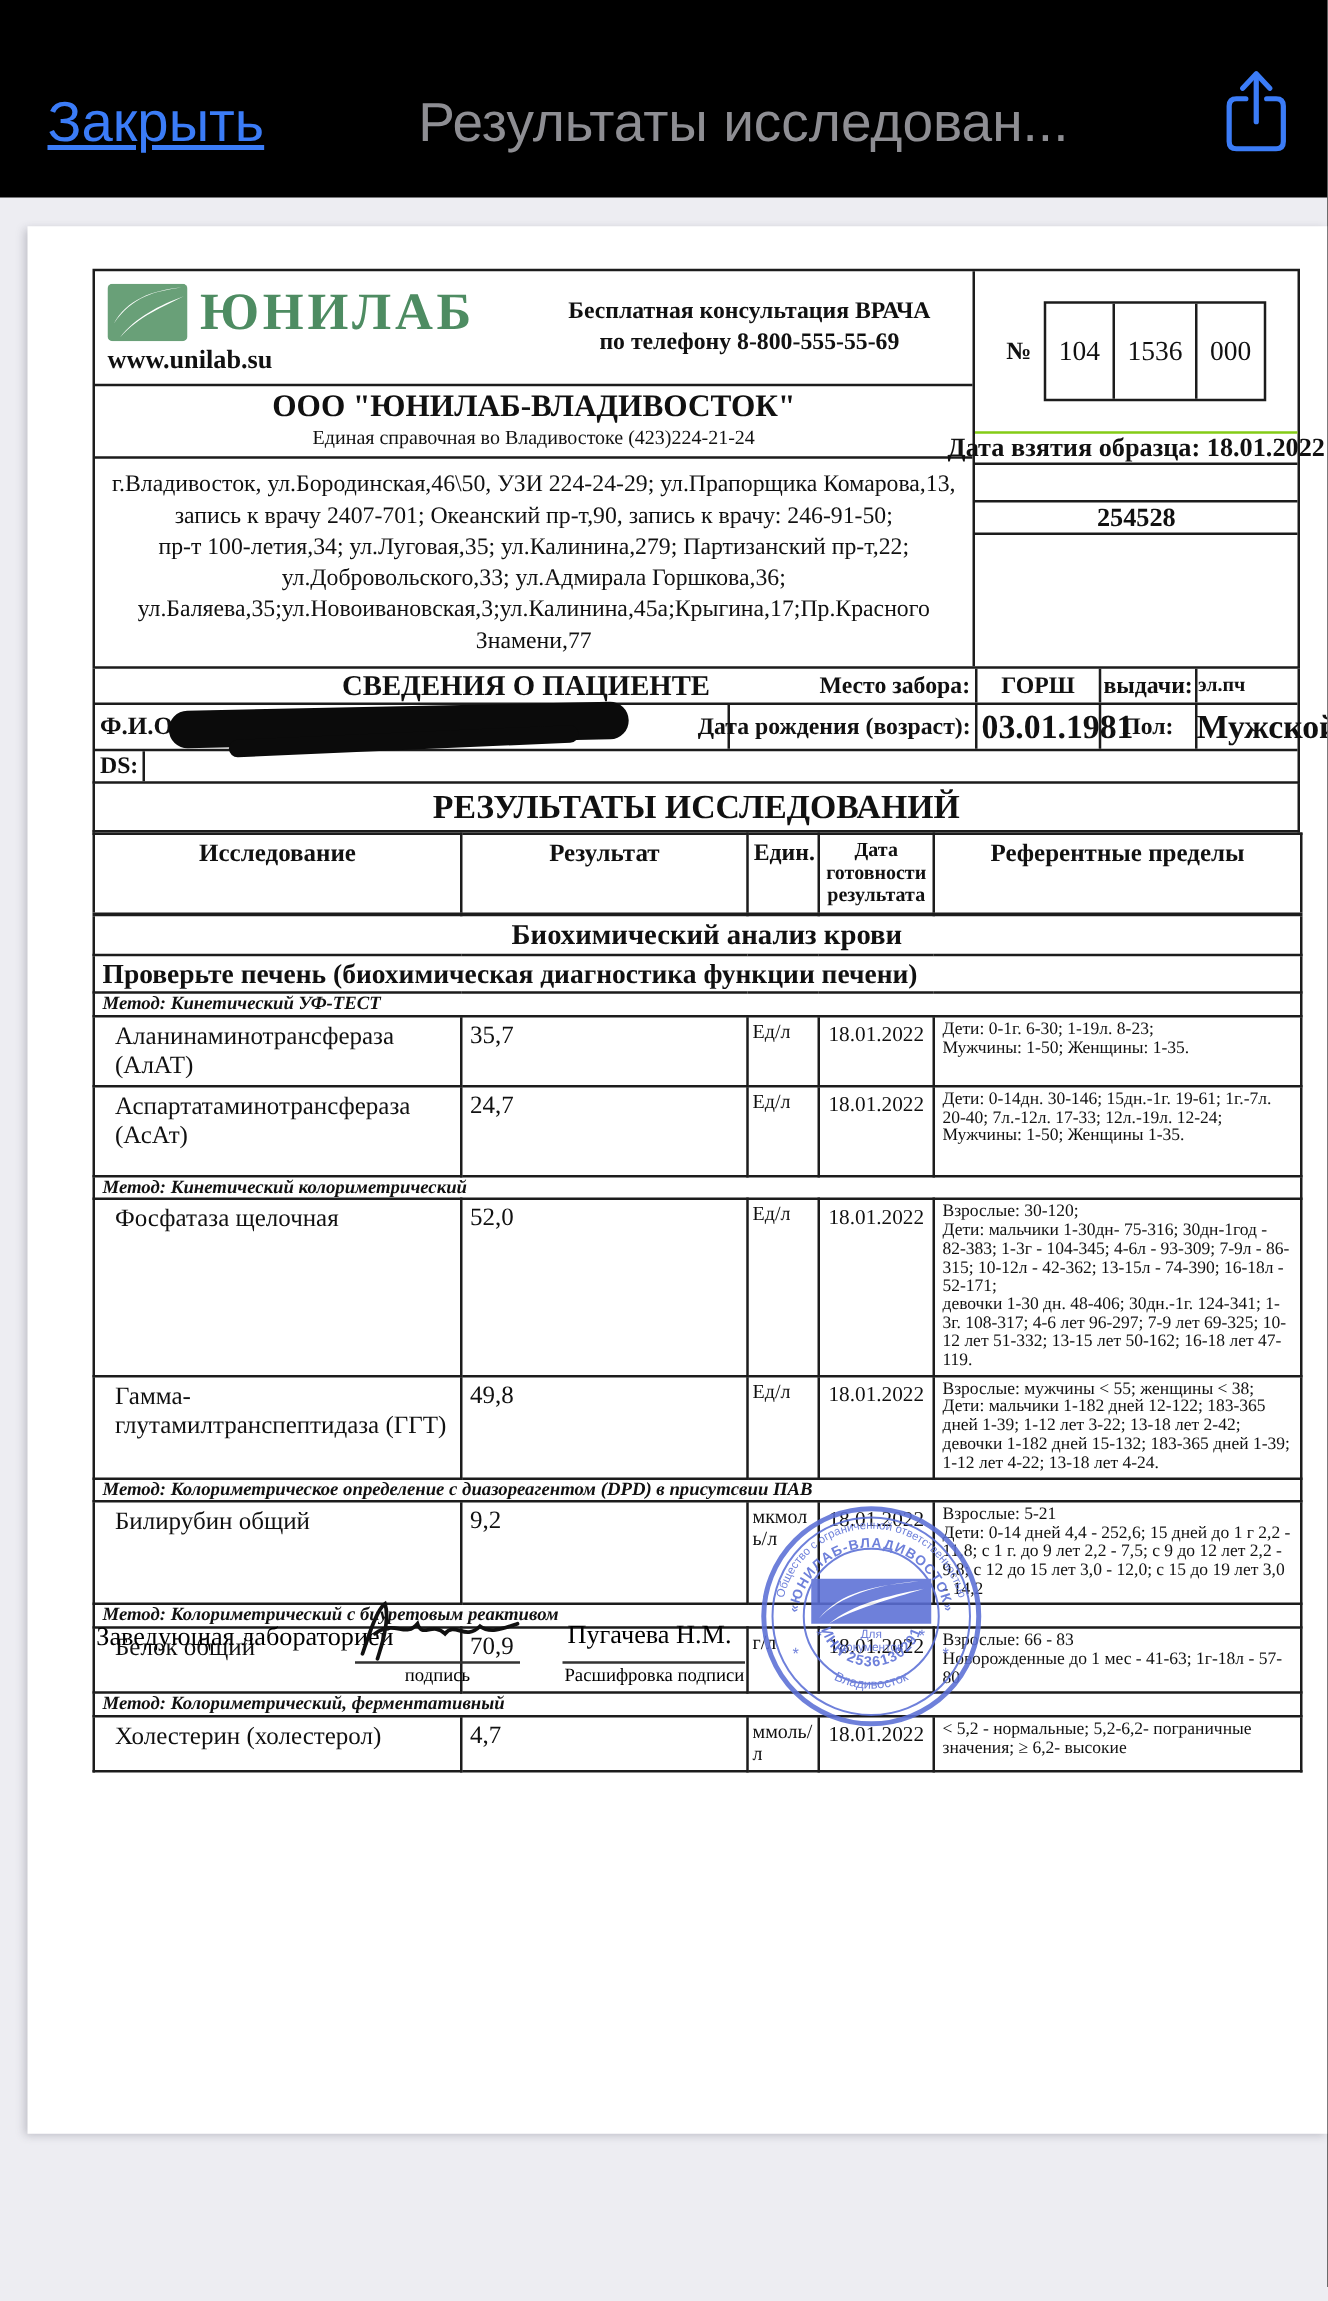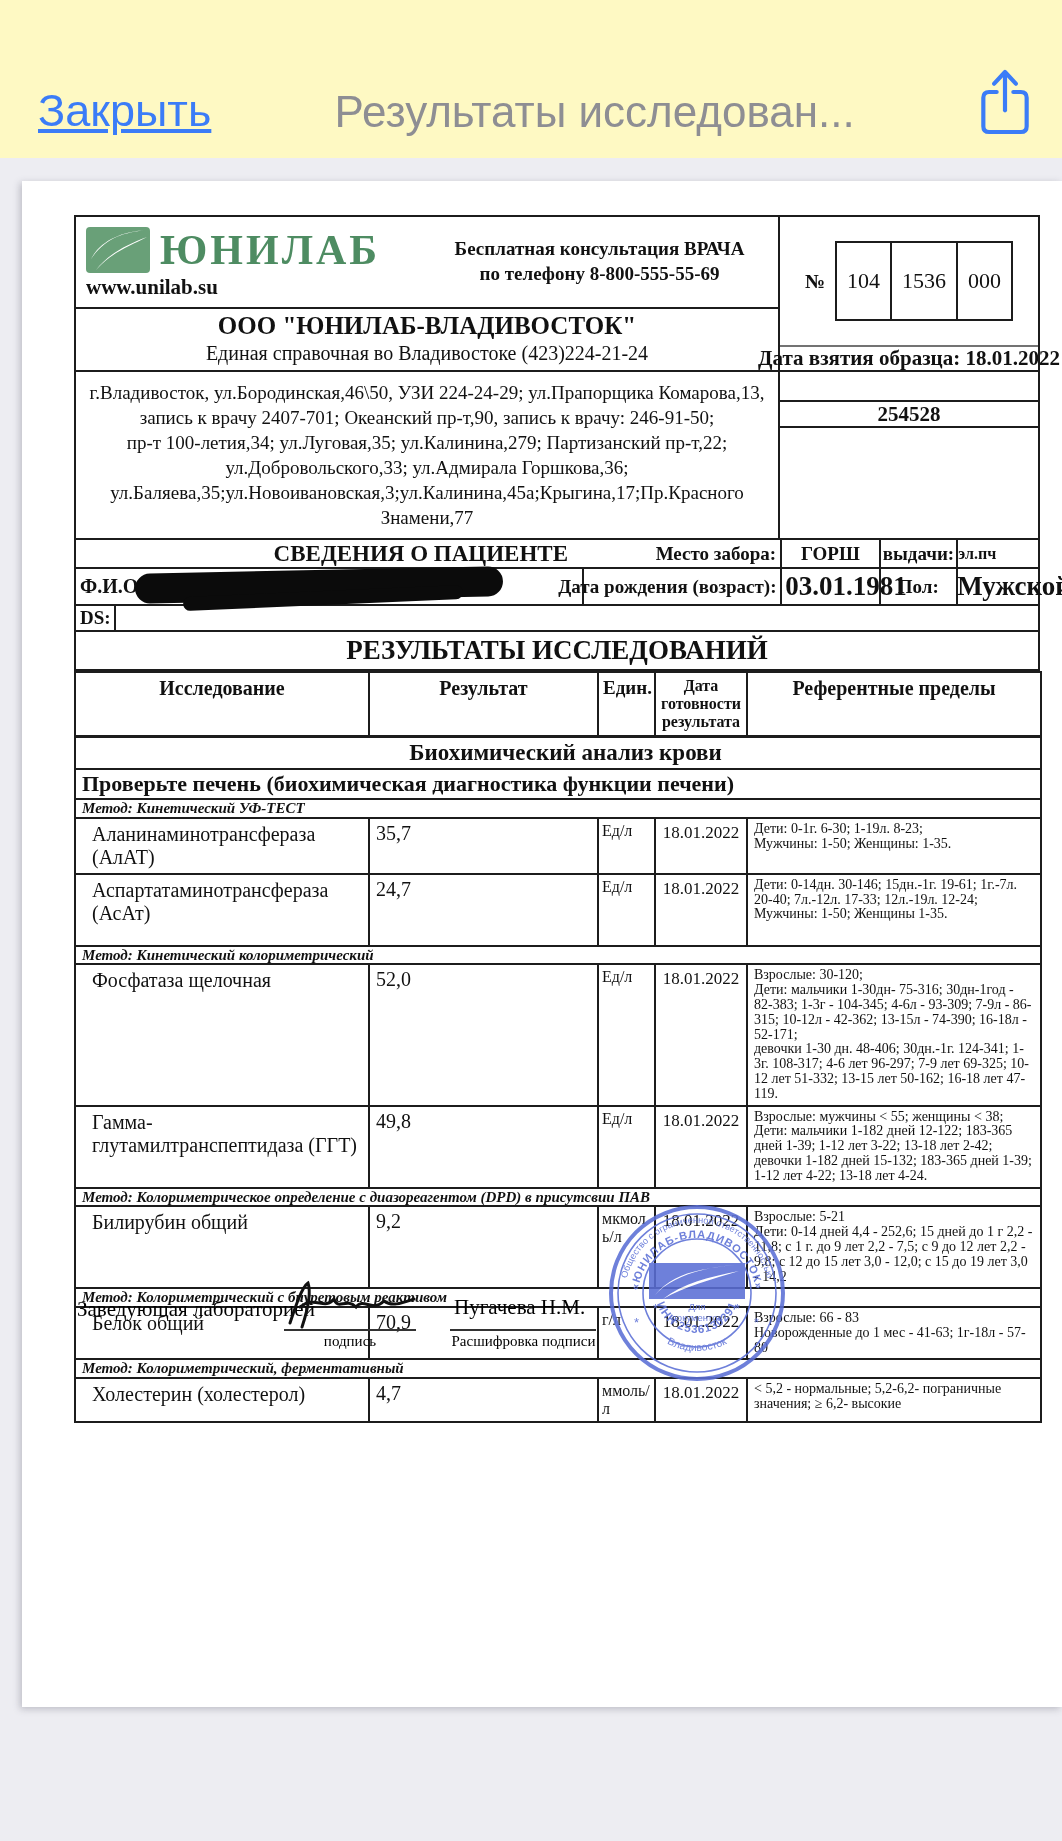--- a/index.html
+++ b/index.html
@@ -1,20 +1,20 @@
 <!DOCTYPE html>
 <html><head>
 <meta charset="utf-8">
 <style>
   html,body{margin:0;padding:0;background:#000;}
   .screen{position:relative;width:1062px;height:1841px;background:#ededf2;overflow:hidden;
           font-family:"Liberation Sans",sans-serif;}
   
-  .navbar{position:absolute;top:0;left:0;right:0;height:158px;background:#fef9c3;
-          display:flex;align-items:flex-end;padding:0 30px 21px 38px;box-sizing:border-box;}
+  .navbar{position:absolute;top:0;left:0;right:0;height:158px;background:#000000;
+          display:flex;align-items:flex-end;padding:0 30px 34px 38px;box-sizing:border-box;}
   .nav-close{font-size:45px;color:#3b7cf7;text-decoration:underline;cursor:pointer;white-space:nowrap;}
   .nav-title{flex:1;text-align:center;font-size:44px;color:#8e8e93;white-space:nowrap;
              overflow:hidden;margin:0 18px;}
   .nav-share{width:54px;height:70px;flex:0 0 auto;cursor:pointer;}
   
   .page{position:absolute;left:22px;top:181px;width:1040px;height:1526px;background:#fff;
         box-shadow:-2px 2px 7px rgba(60,60,80,.28);}
   .doc{position:absolute;left:52px;top:34px;width:966px;color:#111;
        font-family:"Liberation Serif",serif;}
   .bdr{border:2px solid #1c1c1c;}
@@ -24,29 +24,29 @@
   .hdr-right{width:258px;display:flex;flex-direction:column;box-sizing:border-box;}
   .logo-row{height:92px;border-bottom:2px solid #1c1c1c;display:flex;box-sizing:border-box;justify-content:center;}
   .logo-cell{width:345px;padding:10px 0 0 10px;box-sizing:border-box;}
   .logo-line{display:flex;align-items:center;gap:10px;}
   .logo-word{font-size:42px;font-weight:bold;color:#4e8c62;letter-spacing:3px;line-height:1;}
   .logo-site{font-size:21px;font-weight:bold;margin-top:2px;}
   .phone-cell{flex:1;display:flex;flex-direction:column;justify-content:center;text-align:center;
               font-weight:bold;font-size:19px;line-height:1.3;}
   .company-row{border-bottom:2px solid #1c1c1c;text-align:center;padding:3px 0 5px;}
   .company-name{font-size:25px;font-weight:bold;}
-  .company-dir{font-size:20px;margin-top:2px;}
+  .company-dir{font-size:16px;margin-top:2px;}
   .addr-row{text-align:center;font-size:19px;line-height:1.32;padding:8px 4px;white-space:pre-line;}
   .num-cell{height:128px;display:flex;align-items:center;justify-content:center;gap:10px;box-sizing:border-box;}
   .num-label{font-size:20px;font-weight:bold;}
   .num-boxes{display:flex;border:2px solid #1c1c1c;height:76px;}
   .num-box{display:flex;align-items:center;justify-content:center;font-size:22px;
            border-right:2px solid #1c1c1c;padding:0 10px;}
   .num-box:last-child{border-right:none;}
-  .date-box{border-top:2px solid #737373;border-bottom:2px solid #1c1c1c;height:27px;
+  .date-box{border-top:2px solid #84cc16;border-bottom:2px solid #1c1c1c;height:27px;
             display:flex;align-items:center;justify-content:center;font-weight:bold;font-size:21px;
             white-space:nowrap;box-sizing:border-box;}
   .gap-box{height:30px;border-bottom:2px solid #1c1c1c;box-sizing:border-box;}
   .order-box{height:26px;border-bottom:2px solid #1c1c1c;display:flex;align-items:center;
              justify-content:center;font-weight:bold;font-size:21px;box-sizing:border-box;}
   
   .pat{border:2px solid #1c1c1c;border-top:none;box-sizing:border-box;}
   .prow{display:flex;box-sizing:border-box;}
   .prow + .prow{border-top:2px solid #1c1c1c;}
   .pcell{border-right:2px solid #1c1c1c;box-sizing:border-box;display:flex;align-items:center;}

